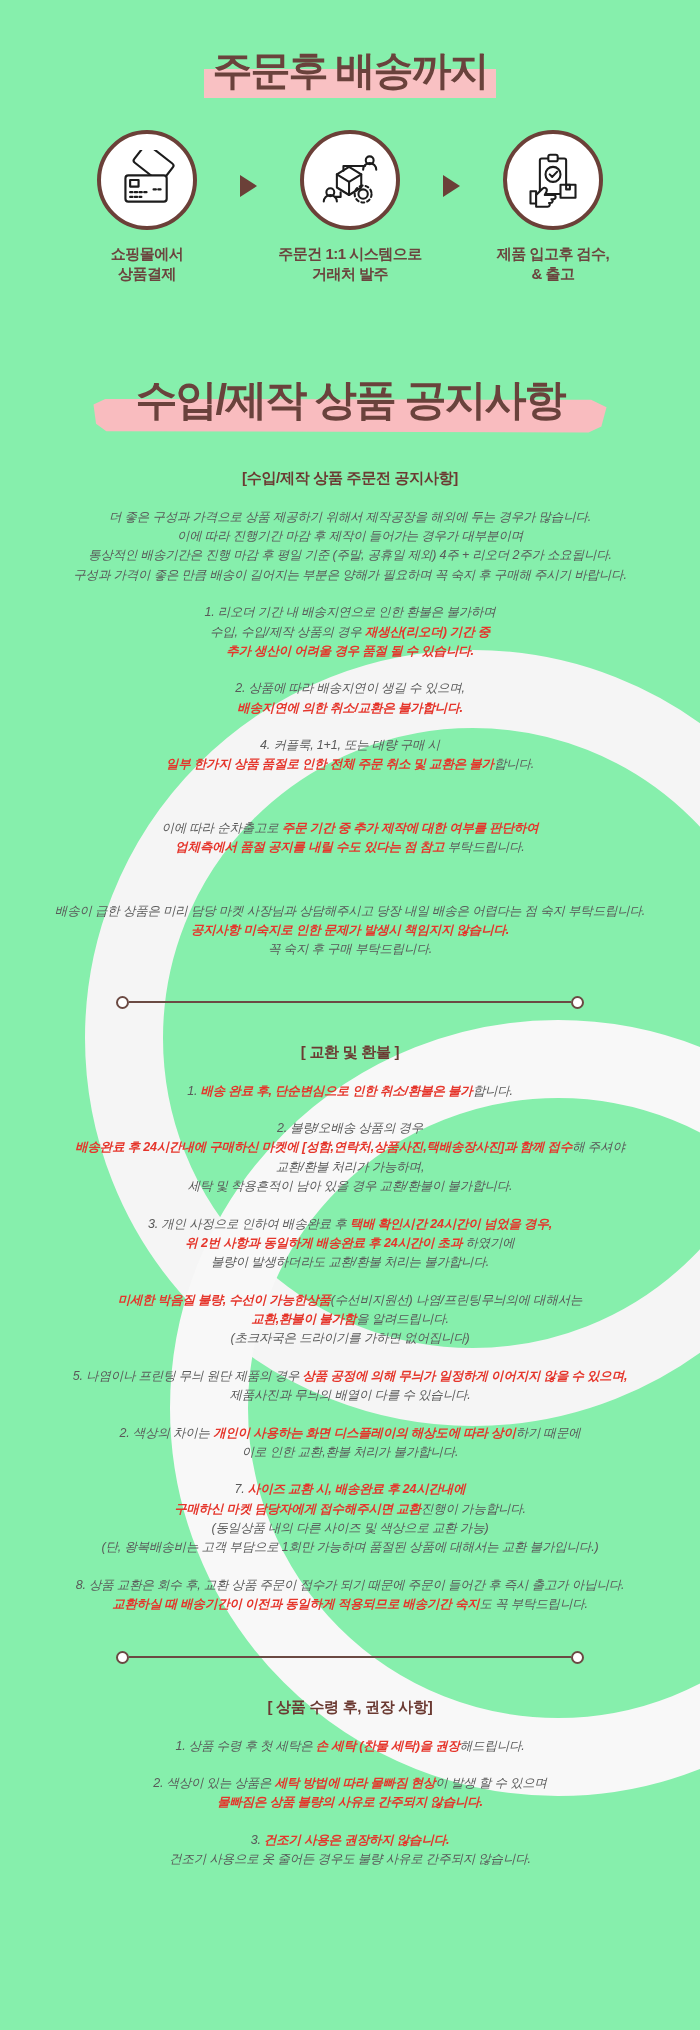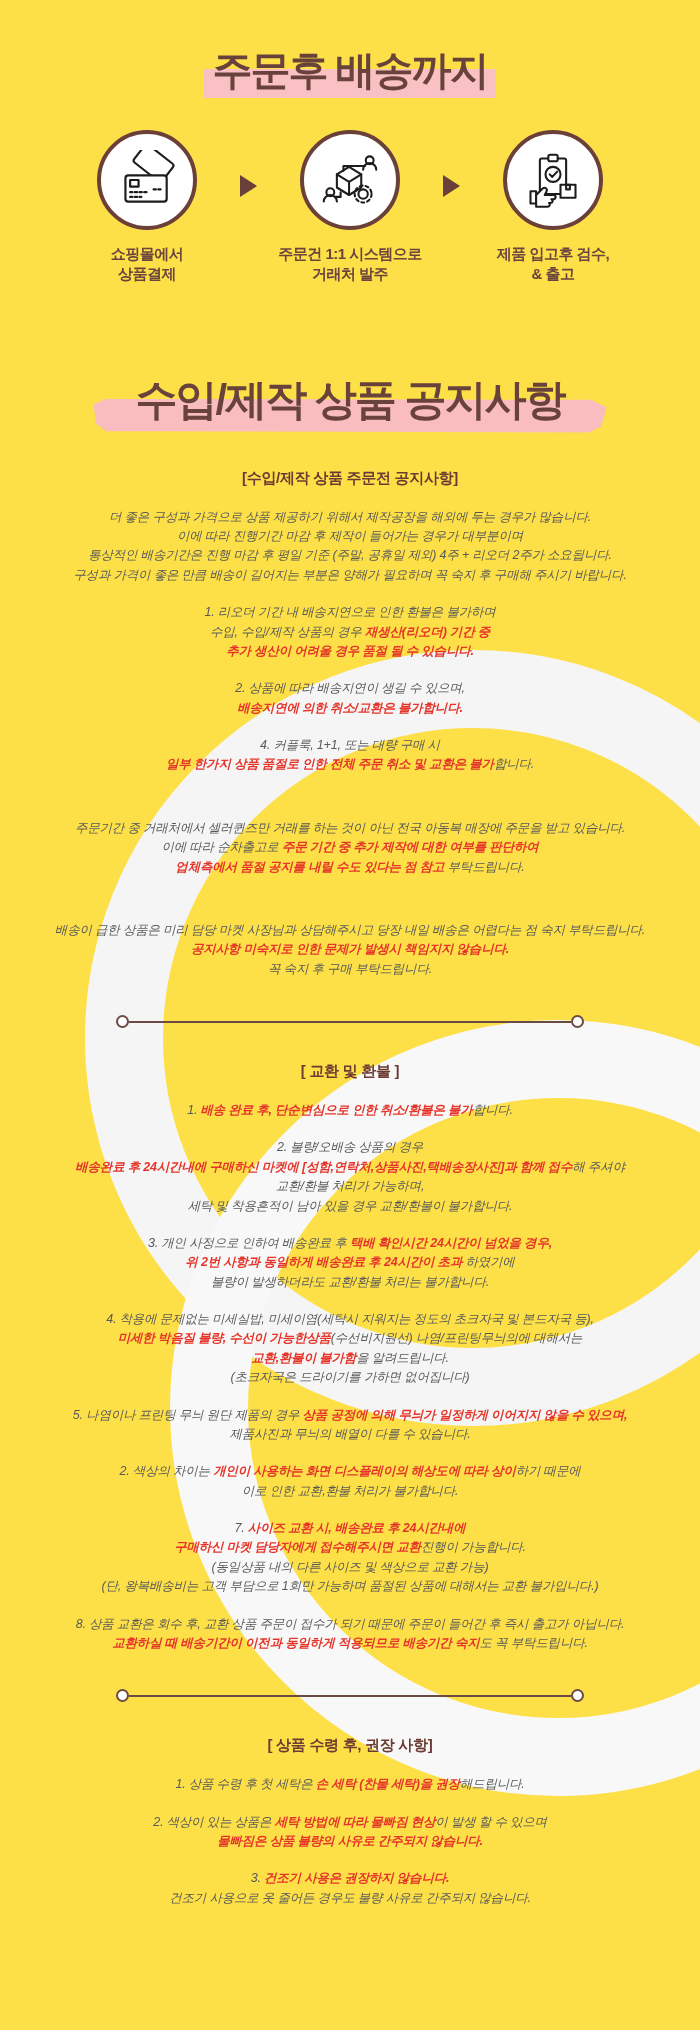--- a/index.html
+++ b/index.html
@@ -2,21 +2,21 @@
 <html><head>
 <meta charset="utf-8">
 <style>
   html,body{margin:0;padding:0;background:#ffffff;}
   .page{
     position:relative;
     width:700px;
     height:2030px;
     margin:0 auto;
     overflow:hidden;
-    background:#fde047;
+    background:#86efac;
     font-family:"Liberation Sans","DejaVu Sans",sans-serif;
     -webkit-font-smoothing:antialiased;
   }
   
   .watermark-ring{
     position:absolute;
     border-radius:50%;
     border:78px solid #f5f5f5;
     pointer-events:none;
   }
@@ -229,21 +229,20 @@
         </div>
         <div class="block">
           <div class="tline"><span>2. 상품에 따라 배송지연이 생길 수 있으며,</span></div>
           <div class="tline"><span class="seg-red">배송지연에 의한 취소/교환은 불가합니다.</span></div>
         </div>
         <div class="block">
           <div class="tline"><span>4. 커플룩, 1+1, 또는 대량 구매 시</span></div>
           <div class="tline"><span class="seg-red">일부 한가지 상품 품절로 인한 전체 주문 취소 및 교환은 불가</span><span>합니다.</span></div>
         </div>
         <div class="block gap-lg">
-          <div class="tline"><span>주문기간 중 거래처에서 셀러퀸즈만 거래를 하는 것이 아닌 전국 아동복 매장에 주문을 받고 있습니다.</span></div>
           <div class="tline"><span>이에 따라 순차출고로 </span><span class="seg-red">주문 기간 중 추가 제작에 대한 여부를 판단하여</span></div>
           <div class="tline"><span class="seg-red">업체측에서 품절 공지를 내릴 수도 있다는 점 참고 </span><span>부탁드립니다.</span></div>
         </div>
         <div class="block gap-lg">
           <div class="tline"><span>배송이 급한 상품은 미리 담당 마켓 사장님과 상담해주시고 당장 내일 배송은 어렵다는 점 숙지 부탁드립니다.</span></div>
           <div class="tline"><span class="seg-red">공지사항 미숙지로 인한 문제가 발생시 책임지지 않습니다.</span></div>
           <div class="tline"><span>꼭 숙지 후 구매 부탁드립니다.</span></div>
         </div>
         <div class="divider">
           <span class="dot"></span>
@@ -259,21 +258,20 @@
           <div class="tline"><span class="seg-red">배송완료 후 24시간내에 구매하신 마켓에 [성함,연락처,상품사진,택배송장사진]과 함께 접수</span><span>해 주셔야</span></div>
           <div class="tline"><span>교환/환불 처리가 가능하며,</span></div>
           <div class="tline"><span>세탁 및 착용흔적이 남아 있을 경우 교환/환불이 불가합니다.</span></div>
         </div>
         <div class="block">
           <div class="tline"><span>3. 개인 사정으로 인하여 배송완료 후 </span><span class="seg-red">택배 확인시간 24시간이 넘었을 경우,</span></div>
           <div class="tline"><span class="seg-red">위 2번 사항과 동일하게 배송완료 후 24시간이 초과 </span><span>하였기에</span></div>
           <div class="tline"><span>불량이 발생하더라도 교환/환불 처리는 불가합니다.</span></div>
         </div>
         <div class="block">
-          <div class="tline"><span>4. 착용에 문제없는 미세실밥, 미세이염(세탁시 지워지는 정도의 초크자국 및 본드자국 등),</span></div>
           <div class="tline"><span class="seg-red">미세한 박음질 불량, 수선이 가능한상품</span><span>(수선비지원선) 나염/프린팅무늬의에 대해서는</span></div>
           <div class="tline"><span class="seg-red">교환,환불이 불가함</span><span>을 알려드립니다.</span></div>
           <div class="tline"><span>(초크자국은 드라이기를 가하면 없어집니다)</span></div>
         </div>
         <div class="block">
           <div class="tline"><span>5. 나염이나 프린팅 무늬 원단 제품의 경우 </span><span class="seg-red">상품 공정에 의해 무늬가 일정하게 이어지지 않을 수 있으며,</span></div>
           <div class="tline"><span>제품사진과 무늬의 배열이 다를 수 있습니다.</span></div>
         </div>
         <div class="block">
           <div class="tline"><span>2. 색상의 차이는 </span><span class="seg-red">개인이 사용하는 화면 디스플레이의 해상도에 따라 상이</span><span>하기 때문에</span></div>

